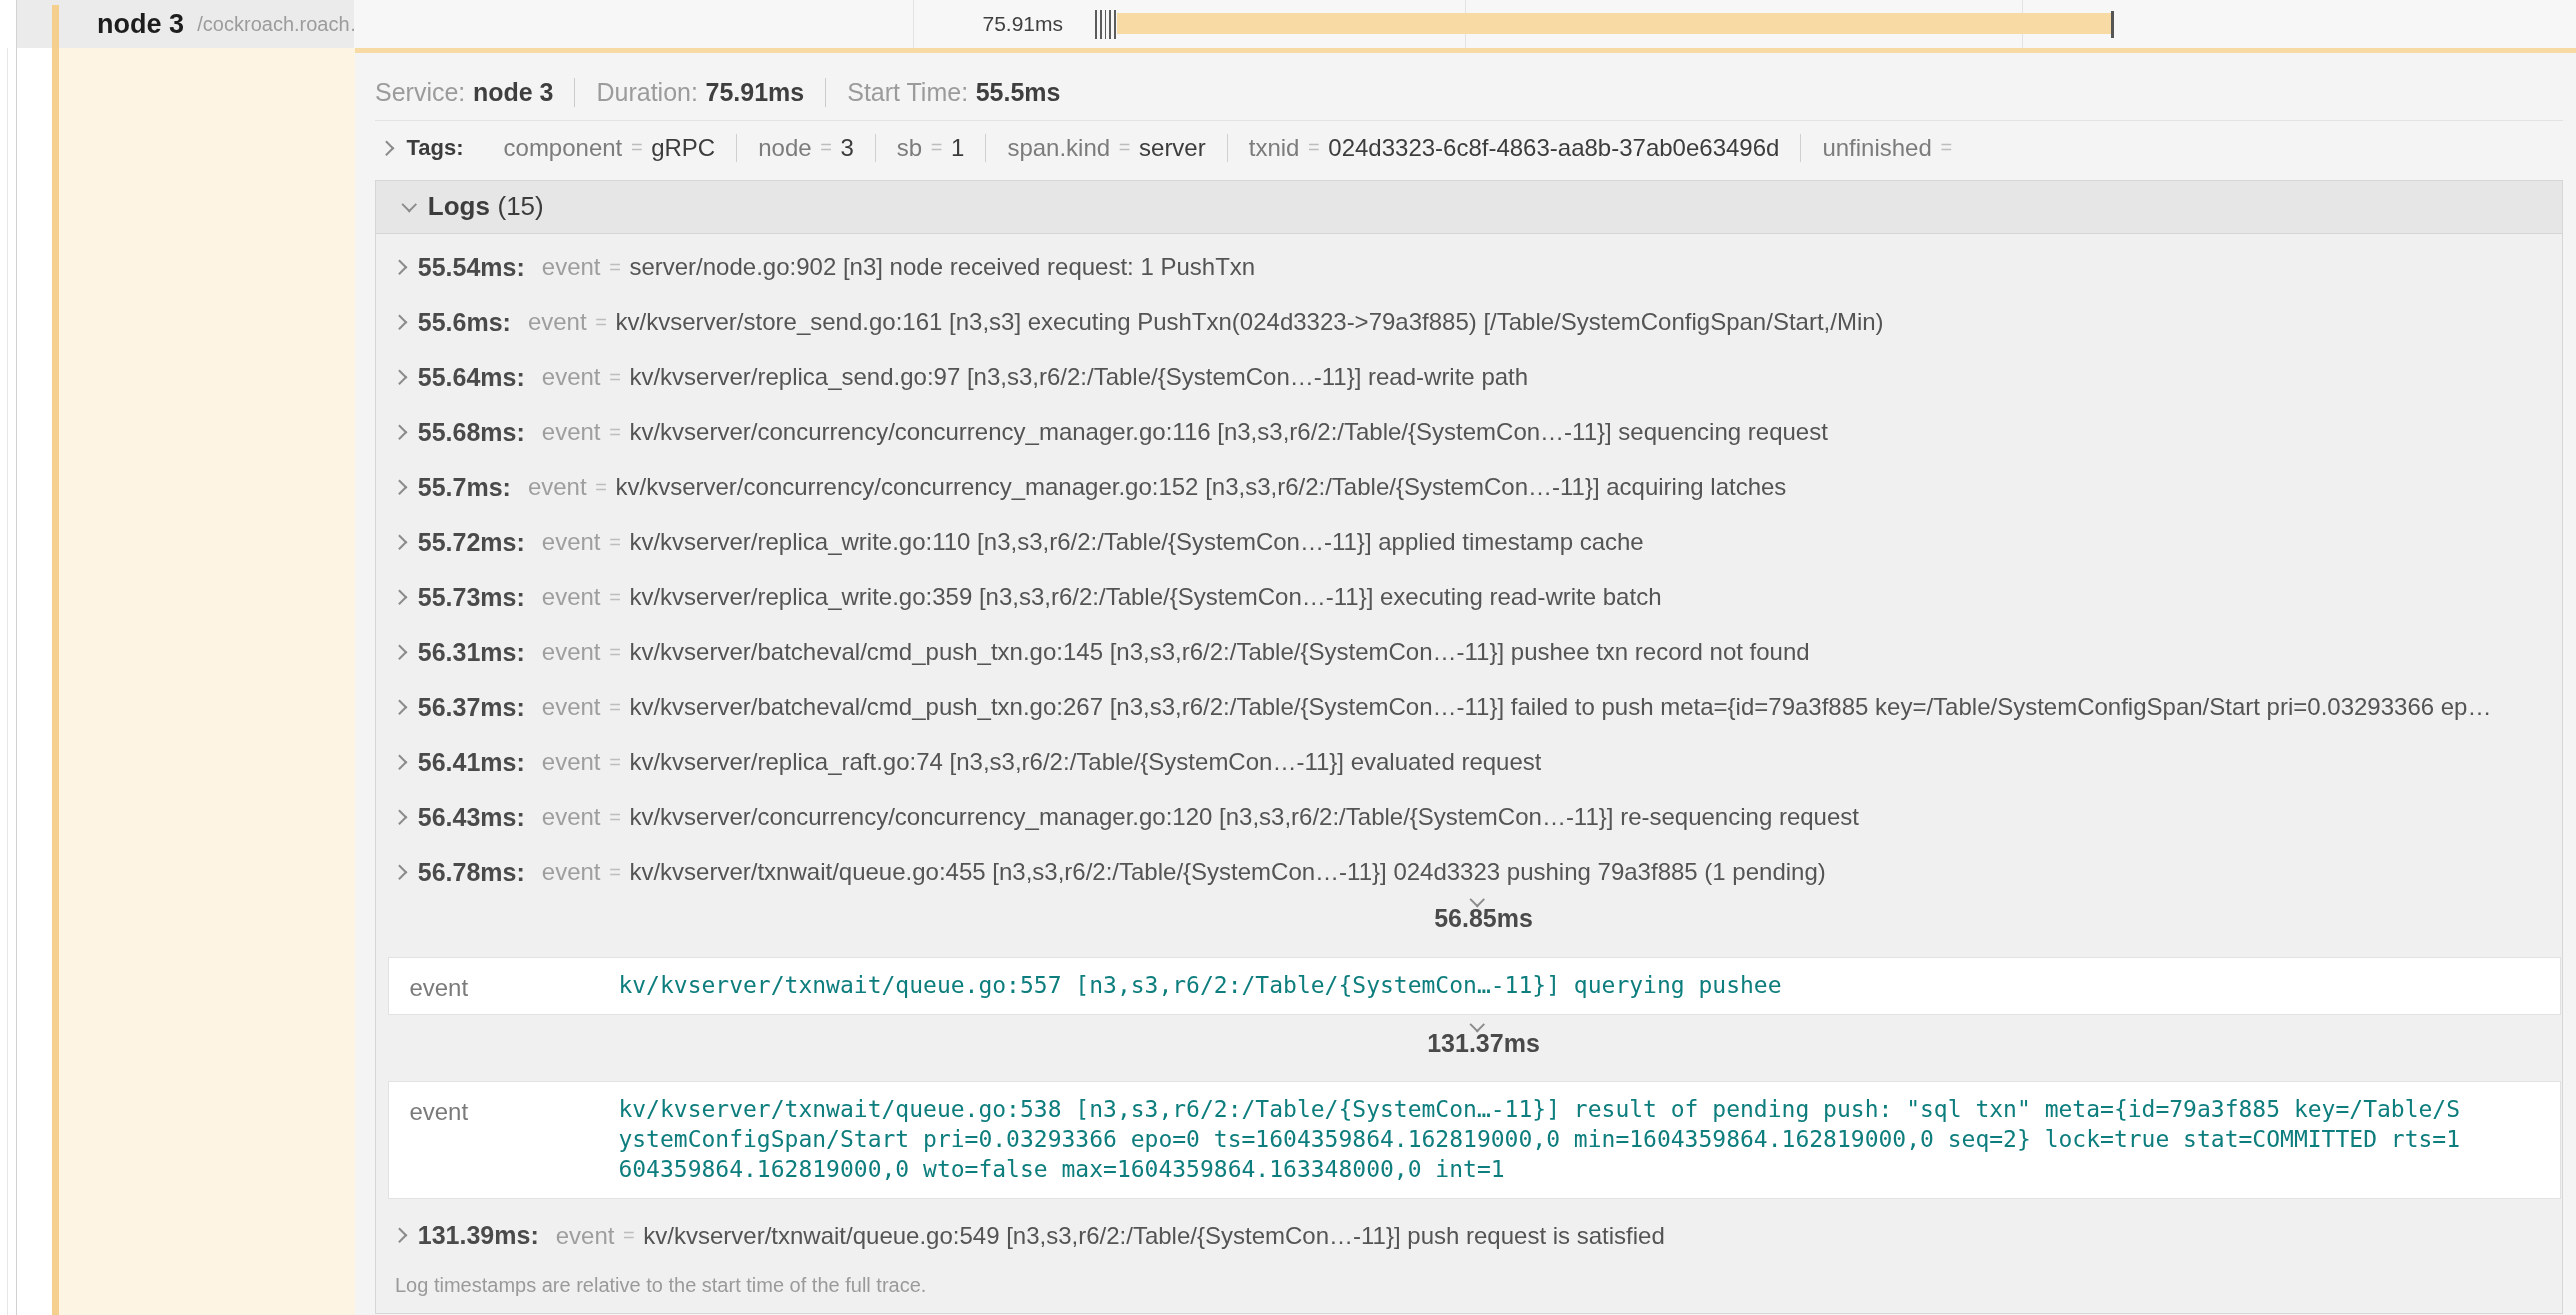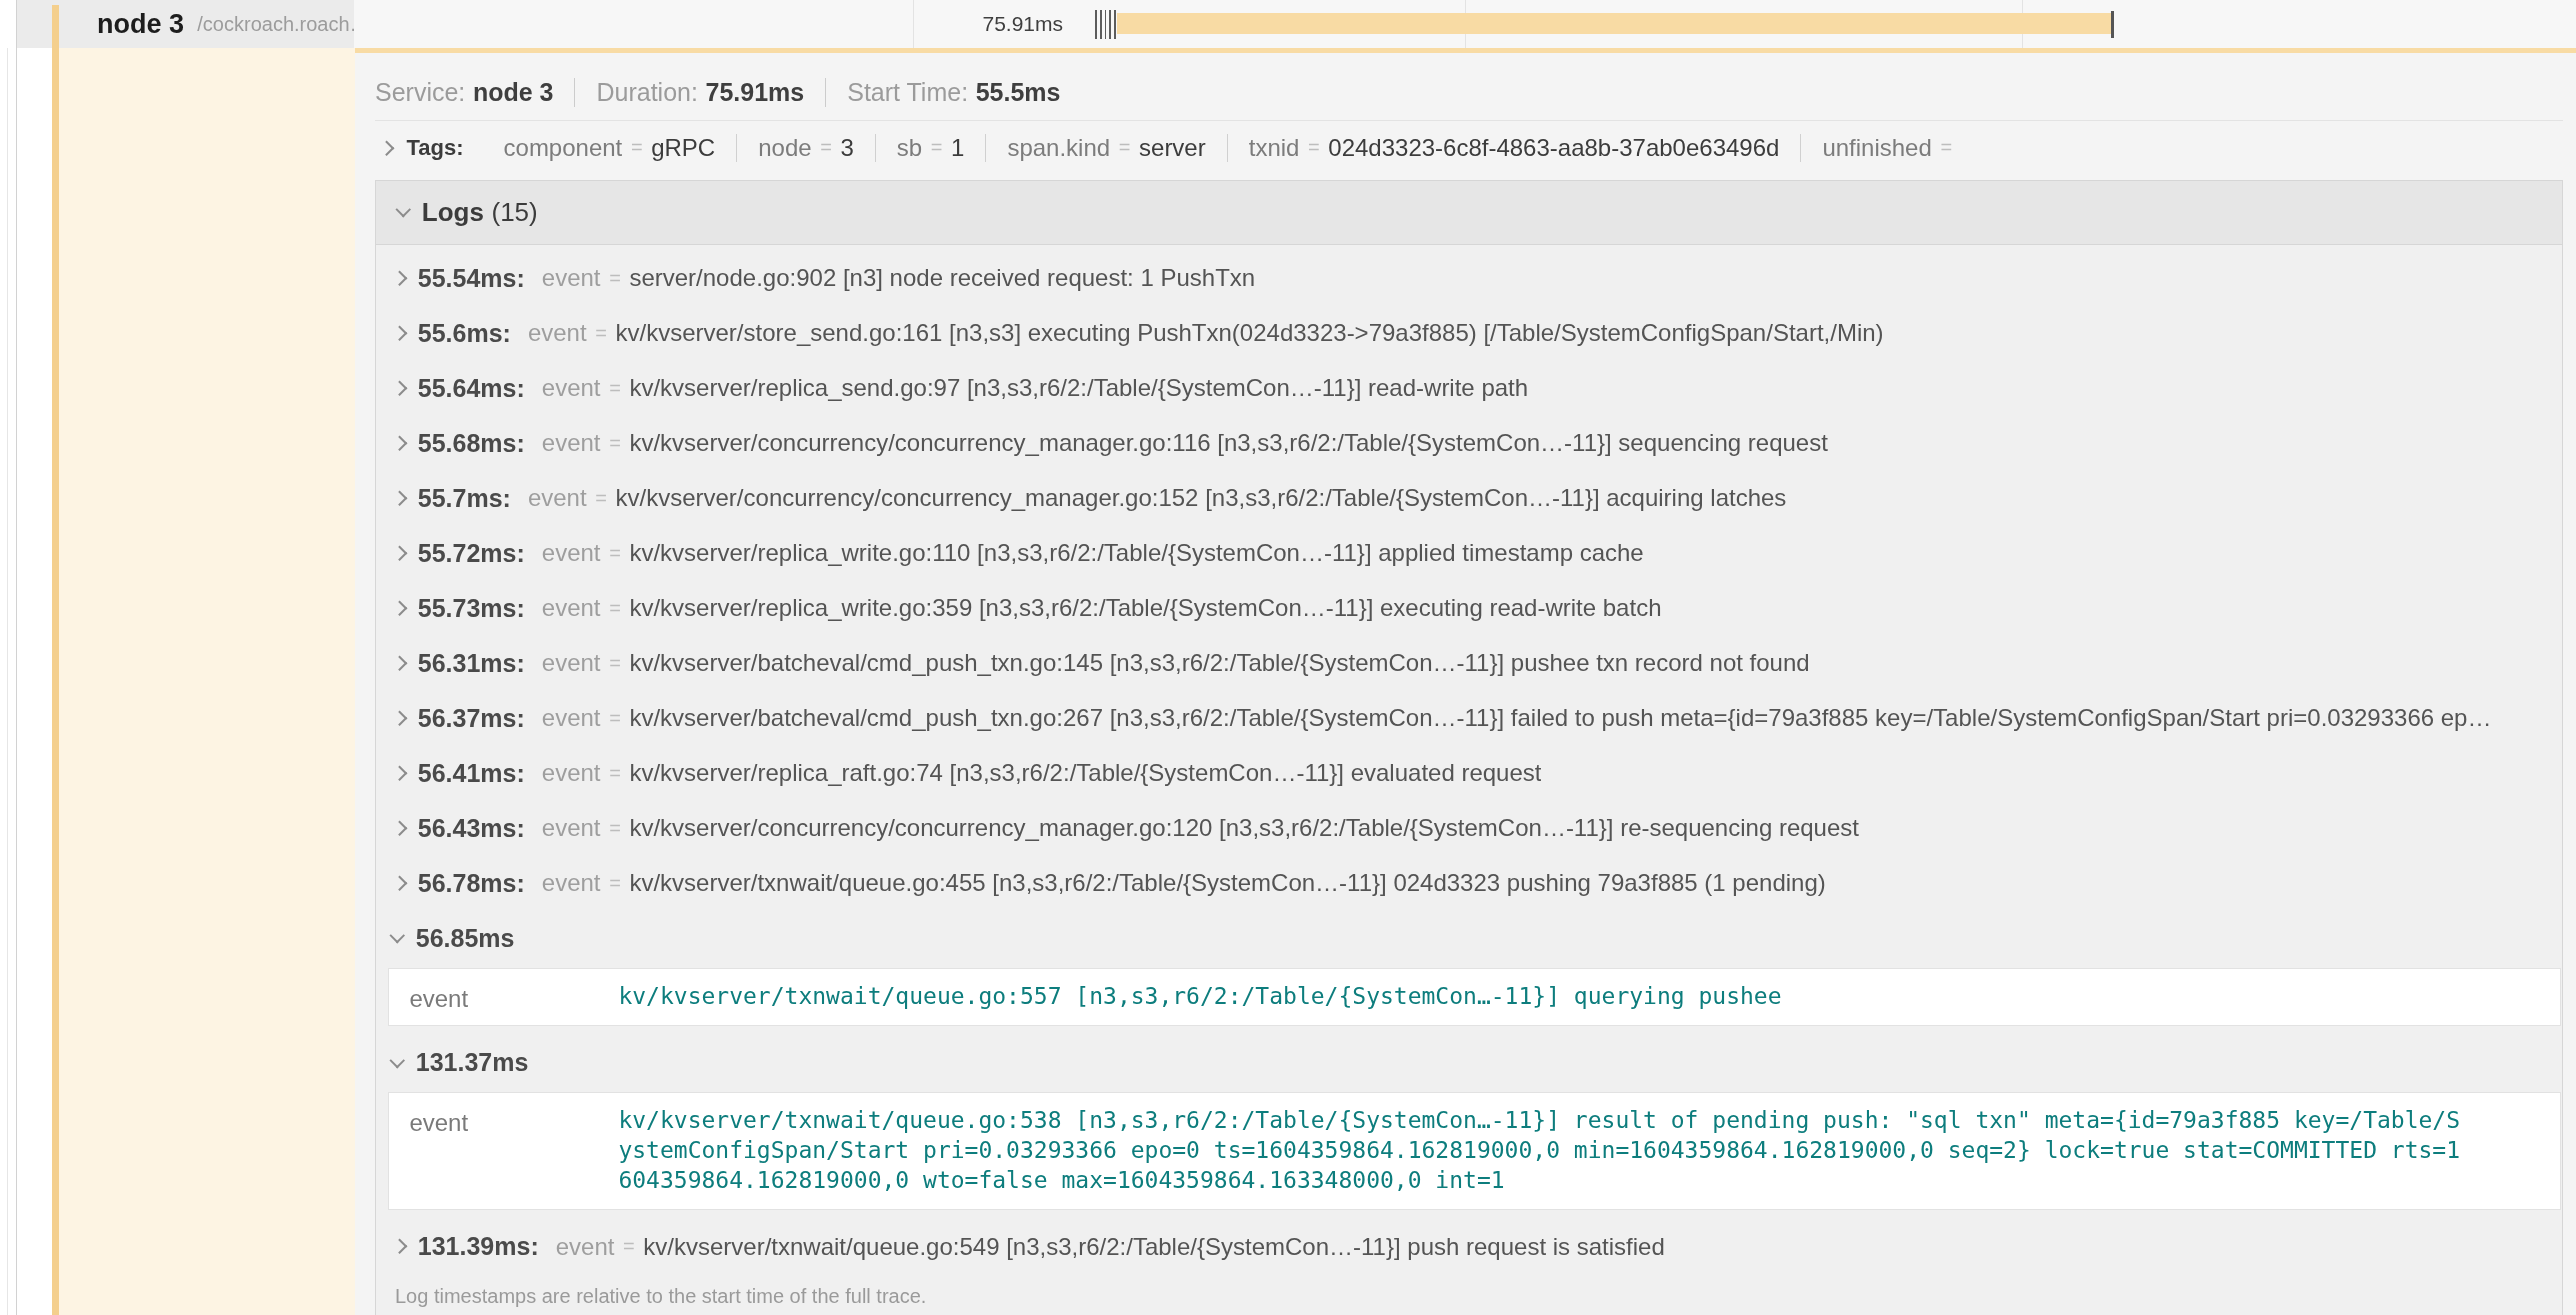--- a/index.html
+++ b/index.html
@@ -45,31 +45,31 @@
   .tags-row .chev { margin:0 15.3px 0 5.7px; }
   .tags-label { font-size:22px; font-weight:bold; color:#3c3c3c; margin-right:19px; }
   .tag-item { display:flex; align-items:center; padding:0 21px; border-right:1px solid #d0d0d0; white-space:nowrap; }
   .tag-item:last-child { border-right:none; }
   .tag-key { color:#7c7c7c; }
   .eq { color:#bdbdbd; font-size:20px; margin:0 8.6px; }
   .tag-val { color:#3c3c3c; }
 
   
   .logs-box { margin-top:5.7px; border:1px solid #d6d6d6; background:#f0f0f0; }
-  .logs-head { height:64px; display:flex; align-items:center; background:#e6e6e6;
-    border-bottom:1px solid #d6d6d6; padding-left:22px; }
+  .logs-head { height:53px; display:flex; align-items:center; background:#e6e6e6;
+    border-bottom:1px solid #d6d6d6; padding-left:28px; }
   .logs-head .lbl { font-size:26px; font-weight:bold; color:#3c3c3c; margin-left:13.3px; }
   .logs-head .cnt { font-size:26px; font-weight:normal; color:#3c3c3c; margin-left:7.6px; }
   .logs-list { padding-top:5.7px; }
   .log-row { height:55px; display:flex; align-items:center; padding-left:18px;
     white-space:nowrap; overflow:hidden; cursor:pointer; }
   .log-time { font-size:25px; font-weight:bold; color:#4a4a4a; margin-left:13.3px; }
   .log-key { font-size:24px; color:#9e9e9e; margin-left:17px; }
   .log-val { font-size:24px; color:#545454; overflow:hidden; text-overflow:ellipsis; }
-  .exp-head { height:55px; display:flex; align-items:center; padding-left:16px; cursor:pointer; }
+  .exp-head { height:55px; display:flex; align-items:center; padding-left:16px; cursor:pointer;flex-direction:column; }
   .exp-panel { background:#fff; border:1px solid #e2e2e2; margin:1.9px 1px 9.5px 12.4px; display:flex; }
   .exp-key { width:229px; flex:0 0 229px; padding:16px 0 0 20px; font-size:24px; color:#7a7a7a; }
   .exp-val { flex:1; padding:13.3px 90px 13.3px 0; font-family:"DejaVu Sans Mono", monospace;
     font-size:23px; line-height:29.6px; color:#0d7d7d; white-space:pre-wrap; word-break:break-all; }
   .logs-footer { padding:11.4px 0 15.3px 19px; font-size:20px; color:#9a9a9a; }
 
   
   .chev { display:inline-block; width:10.5px; height:10.5px;
     border-right:2.4px solid #8c8c8c; border-bottom:2.4px solid #8c8c8c; flex:0 0 auto; }
   .chev.right { transform:rotate(-45deg); }

